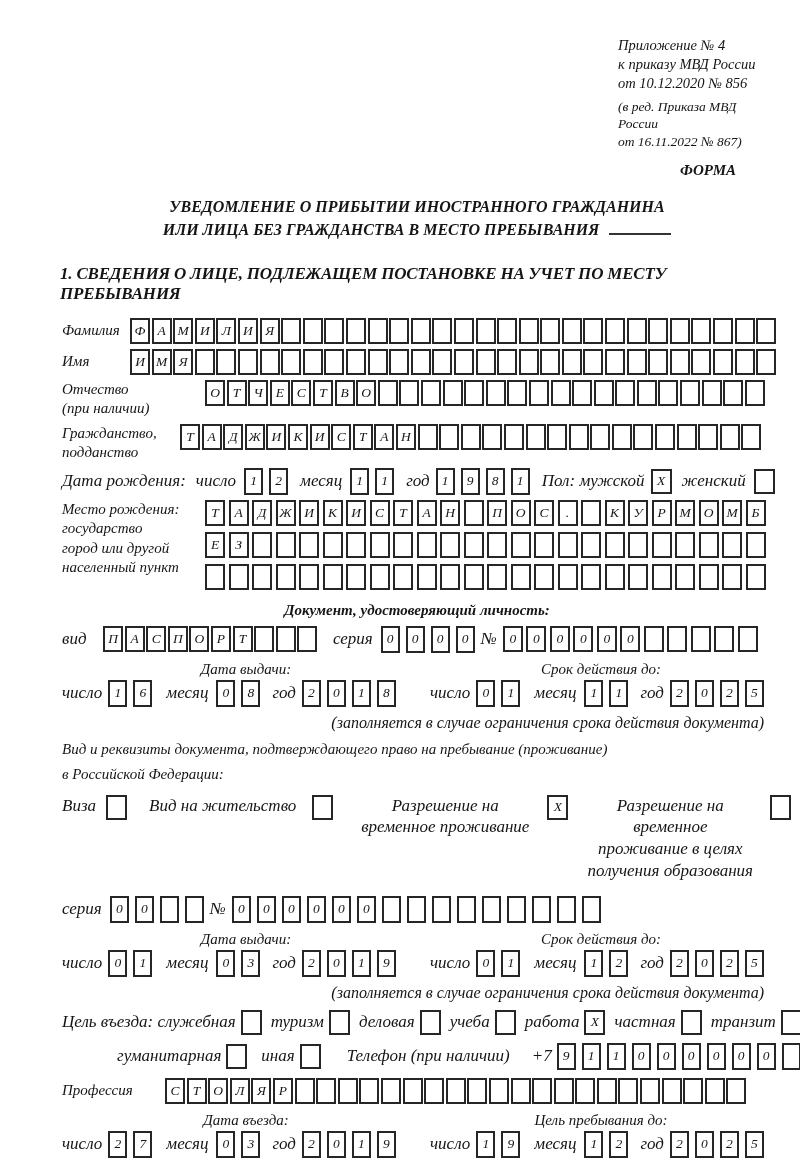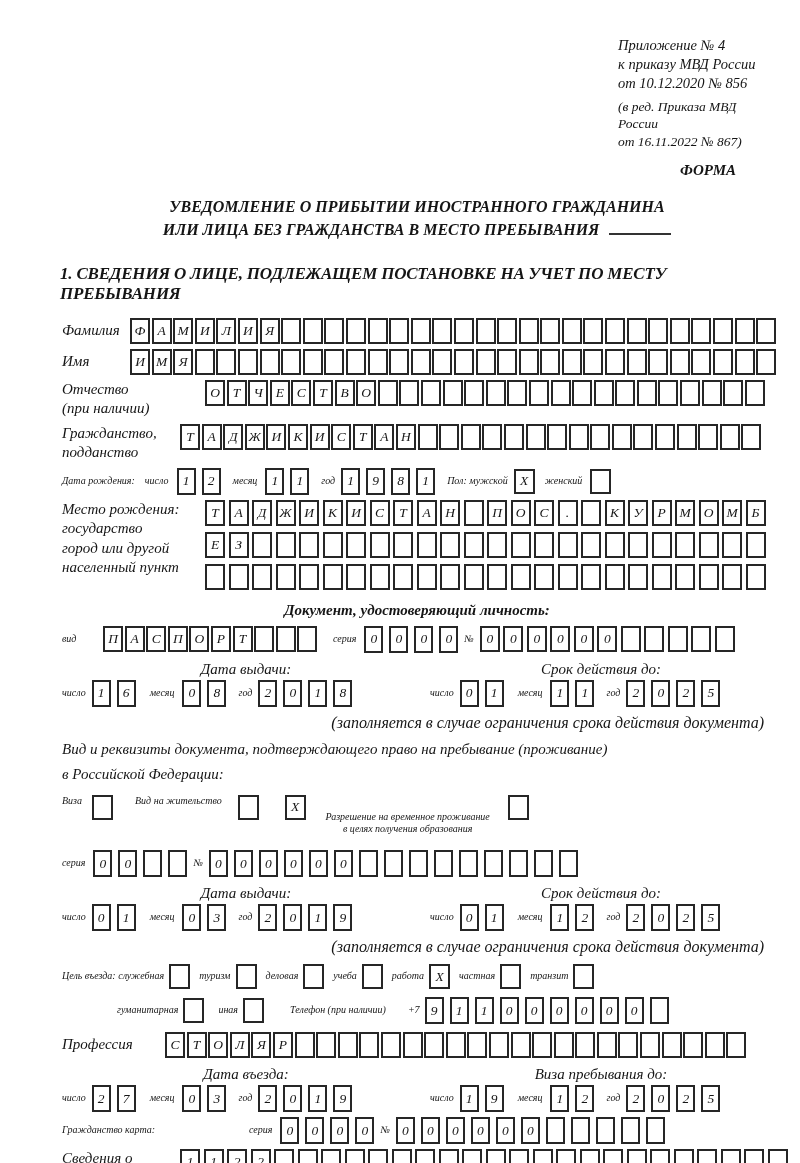--- a/index.html
+++ b/index.html
@@ -9,21 +9,21 @@
   .appendix{margin-left:556px;font-size:14.5px;line-height:1.3;}
   .appendix .small{font-size:13.5px;margin-top:5px;line-height:1.3;}
   .forma{ text-align:right;margin:12px 36px 0 0;font-weight:bold;font-size:15px;}
   
   .title{text-align:center;font-weight:bold;font-size:16px;margin-top:16px;line-height:1.45;}
   .blankline{display:inline-block;width:62px;border-bottom:2.5px solid #333;height:14px;margin-left:10px;}
   .sect{font-weight:bold;font-size:17px;margin:22px 0 14px -2px;letter-spacing:-0.2px;}
   
   .frow{display:flex;align-items:center;margin-bottom:5px;}
   .frow.top{align-items:flex-start;}
-  .lbl{font-size:10px;white-space:nowrap;line-height:1.28;}
+  .lbl{font-size:17px;white-space:nowrap;line-height:1.28;}
   .lblcol{flex:none;font-size:15px;line-height:1.3;}
   .cells{display:flex;flex:none;}
   .cell{box-sizing:border-box;flex:none;width:20px;height:26px;border:2px solid #262626;margin-right:1.6px;
         display:flex;align-items:center;justify-content:center;font-size:13.5px;background:#fff;}
   .p23 .cell{width:20px;margin-right:3.5px;}
   .datec .cell{width:19px;height:27px;margin-right:6px;}
   .chk{display:flex;flex:none;}
   .chk .cell{width:21px;height:25px;margin:0;}
   .w68{width:68px;} .w143{width:143px;} .w118{width:118px;} .w103{width:103px;}
   .stack>.cells{margin-bottom:6px;}
@@ -427,26 +427,27 @@
           <div class="cell"></div>
         </div>
     </div>
     <div class="resitem" style="margin-right:26px;">
       <span class="lbl">Вид на жительство</span>
       <div class="chk">
           <div class="cell"></div>
         </div>
     </div>
     <div class="resitem" style="margin-right:18px;">
+      <span class="lbl ctr" style="white-space:normal;width:172px;margin-right:8px;">Разрешение на временное проживание</span>
       <div class="chk">
           <div class="cell">X</div>
         </div>
     </div>
     <div class="resitem">
-      <span class="lbl ctr" style="white-space:normal;width:168px;margin-right:8px;margin-top:16px;">Разрешение на временное проживание в целях получения образования</span>
+      <span class="lbl ctr" style="white-space:normal;width:168px;margin-right:8px;">Разрешение на временное проживание в целях получения образования</span>
       <div class="chk">
           <div class="cell"></div>
         </div>
     </div>
   </div>
 
   <div class="frow">
     <span class="lbl gap8">серия</span>
     <div class="cells datec">
         <div class="cell">0</div>
@@ -604,21 +605,21 @@
         <div class="cell"></div>
         <div class="cell"></div>
         <div class="cell"></div>
         <div class="cell"></div>
         <div class="cell"></div>
       </div>
   </div>
 
   <div class="twocol">
     <div class="col-l dhead">Дата въезда:</div>
-    <div class="col-r dhead">Виза пребывания до:</div>
+    <div class="col-r dhead">Цель пребывания до:</div>
   </div>
   <div class="twocol">
     <div class="col-l frow">
       <span class="lbl gap6">число</span>
       <div class="cells datec gap8">
           <div class="cell">2</div>
           <div class="cell">7</div>
         </div>
       <span class="lbl gap8">месяц</span>
       <div class="cells datec gap6">

